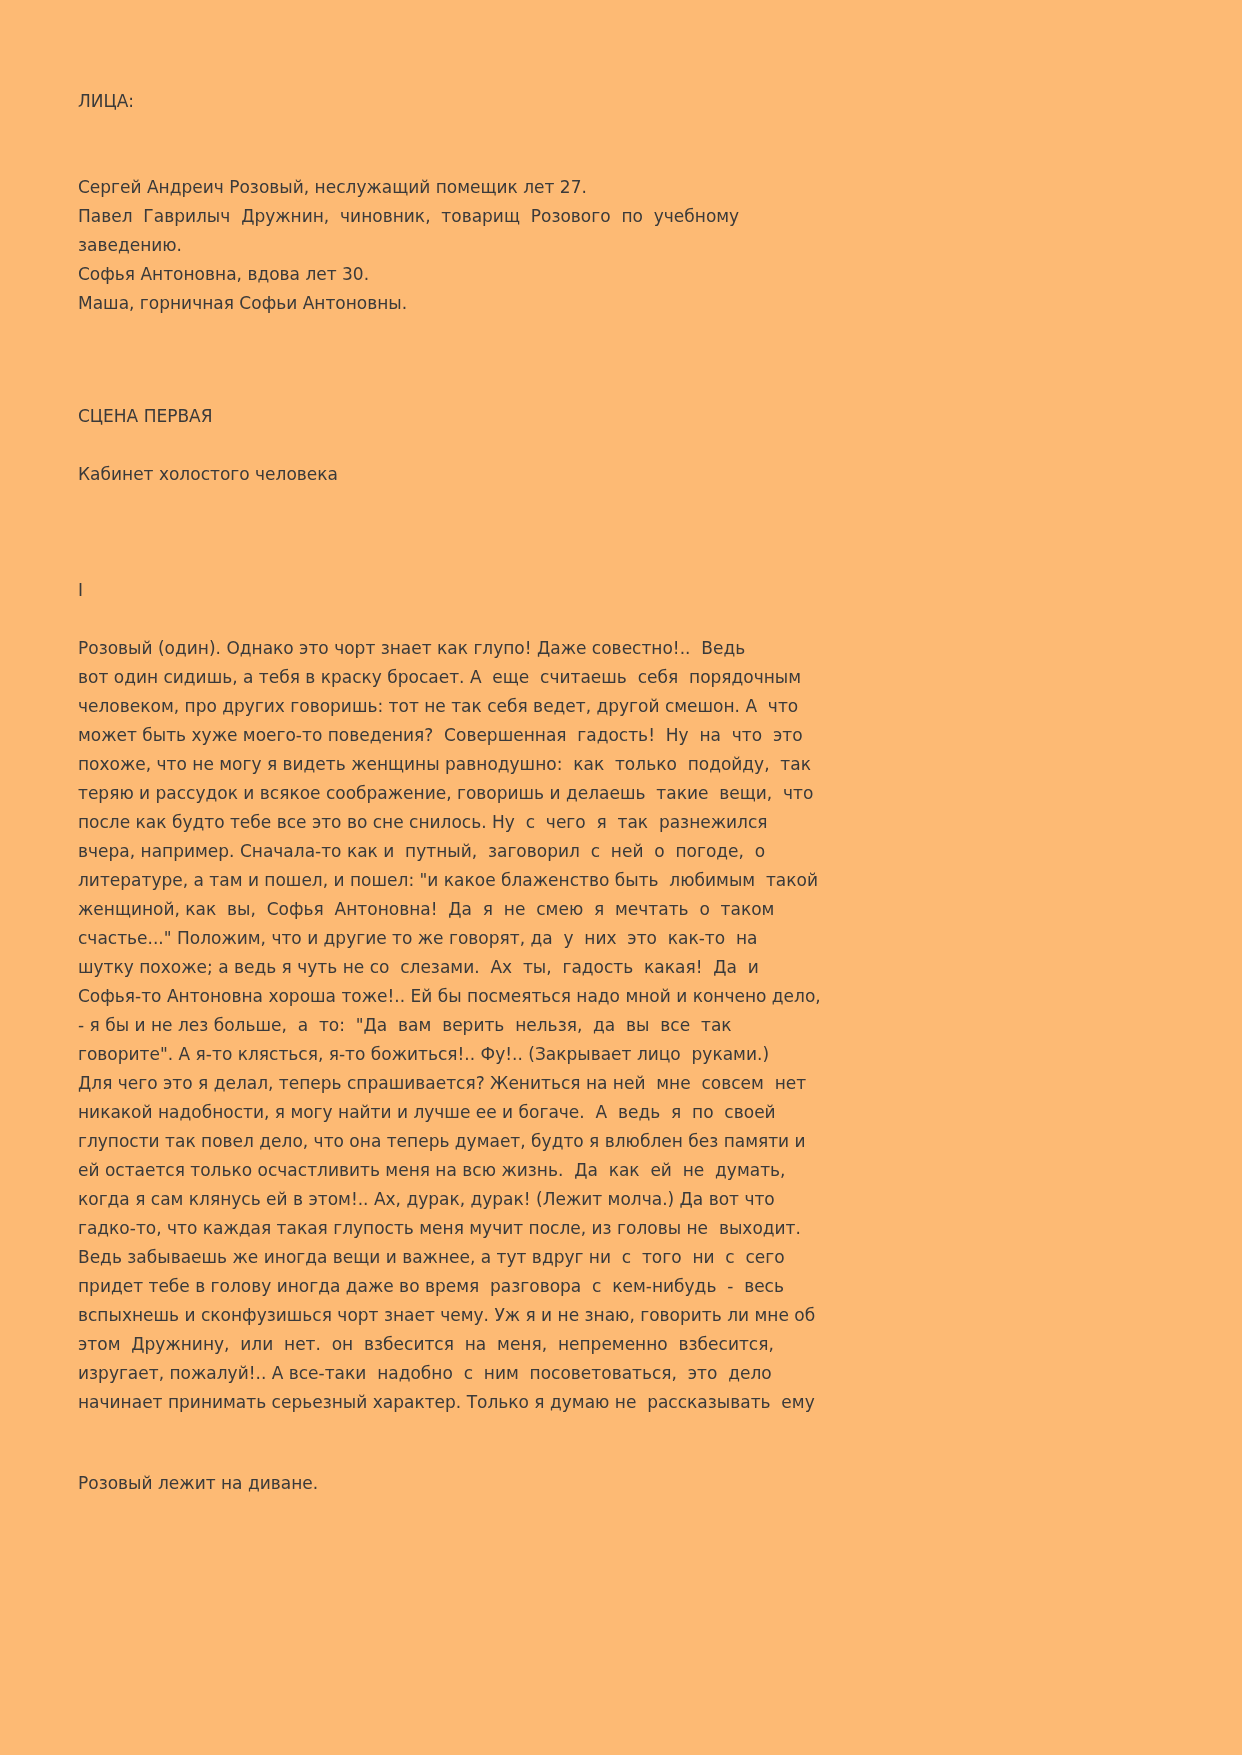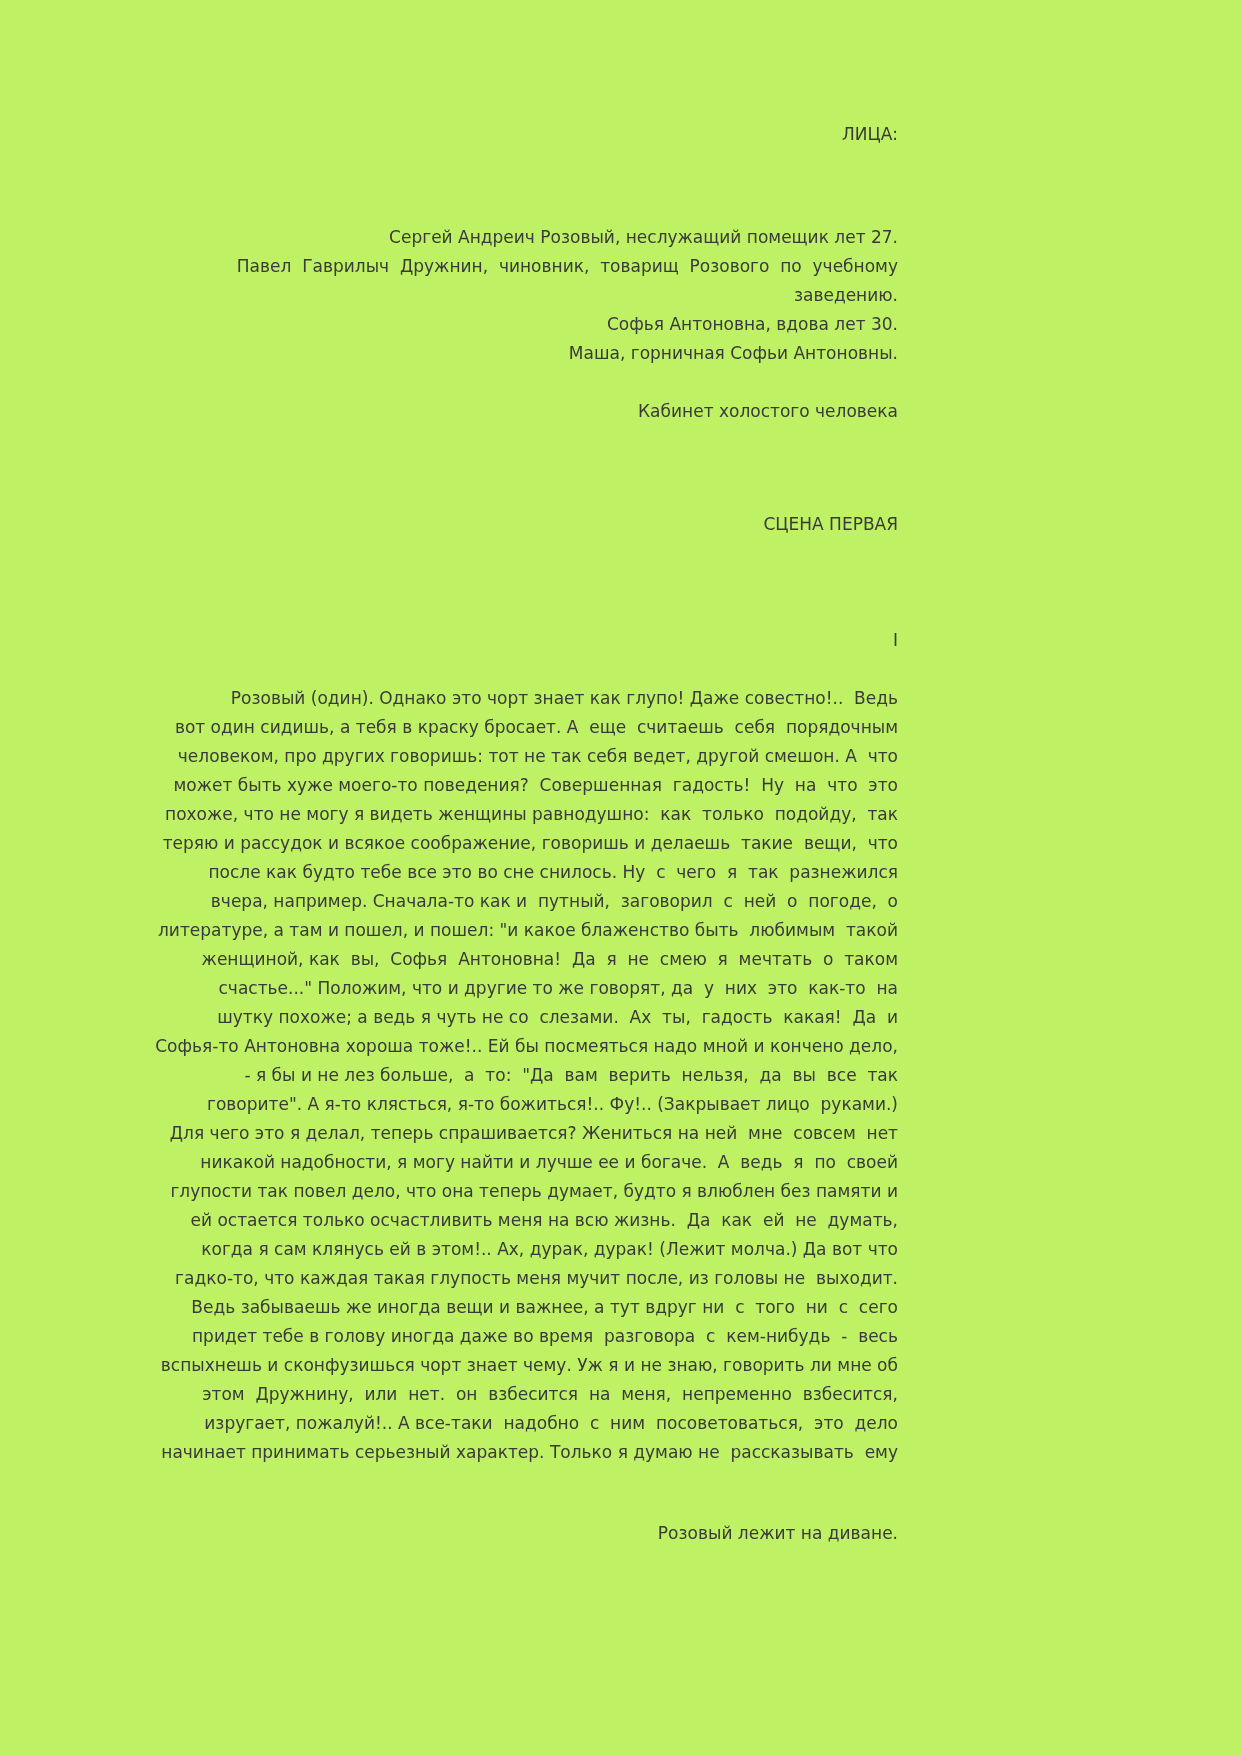--- a/index.html
+++ b/index.html
@@ -5,56 +5,55 @@
   html, body {
     margin: 0;
     padding: 0;
     background: #ffffff;
   }
   .page {
     position: relative;
     width: 1242px;
     height: 1755px;
     box-sizing: border-box;
-    background: #bef264;
-    padding: 120px 60px 0 78px;
+    background: #fdba74;
+    padding: 87px 60px 0 78px;
     color: #3a3a3a;
     font-family: "DejaVu Sans", "Liberation Sans", sans-serif;
     font-size: 17px;
     line-height: 29px;
     overflow: hidden;
-    text-align: right;
   }
   .block {
     white-space: pre-wrap;
     max-width: 820px;
   }
-  .cast            { margin-top: 74px; }
+  .cast            { margin-top: 57px; }
   .scene-heading   { margin-top: 84px; }
   .scene-setting   { margin-top: 29px; }
   .section-number  { margin-top: 87px; }
   .stage-direction { margin-top: 52px; }
   .monologue       { margin-top: 29px; }
 </style>
 </head>
 <body>
 
 <div class="page">
 
   <div class="block">ЛИЦА:</div>
 
   <div class="block cast">Сергей Андреич Розовый, неслужащий помещик лет 27.
 Павел  Гаврилыч  Дружнин,  чиновник,  товарищ  Розового  по  учебному
 заведению.
 Софья Антоновна, вдова лет 30.
 Маша, горничная Софьи Антоновны.</div>
 
+  <div class="block scene-heading">СЦЕНА ПЕРВАЯ</div>
+
   <div class="block scene-setting">Кабинет холостого человека</div>
-
-  <div class="block scene-heading">СЦЕНА ПЕРВАЯ</div>
 
   <div class="block section-number">I</div>
 
   <div class="block monologue">Розовый (один). Однако это чорт знает как глупо! Даже совестно!..  Ведь
 вот один сидишь, а тебя в краску бросает. А  еще  считаешь  себя  порядочным
 человеком, про других говоришь: тот не так себя ведет, другой смешон. А  что
 может быть хуже моего-то поведения?  Совершенная  гадость!  Ну  на  что  это
 похоже, что не могу я видеть женщины равнодушно:  как  только  подойду,  так
 теряю и рассудок и всякое соображение, говоришь и делаешь  такие  вещи,  что
 после как будто тебе все это во сне снилось. Ну  с  чего  я  так  разнежился

